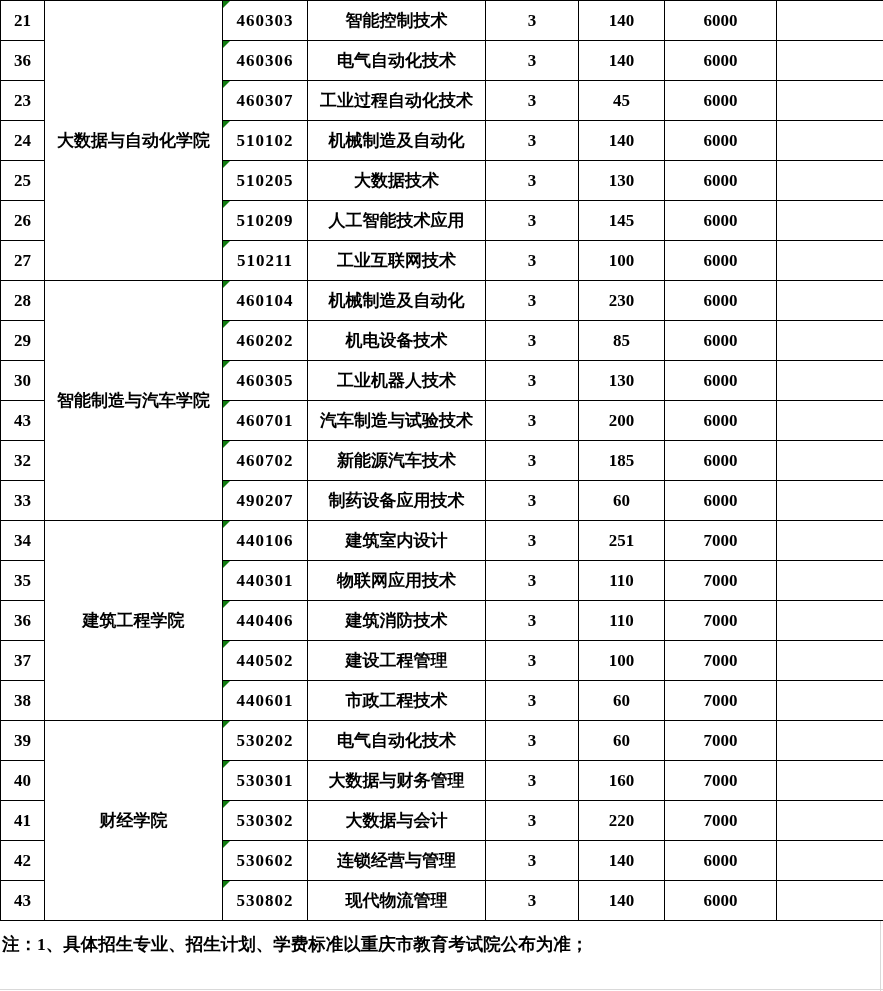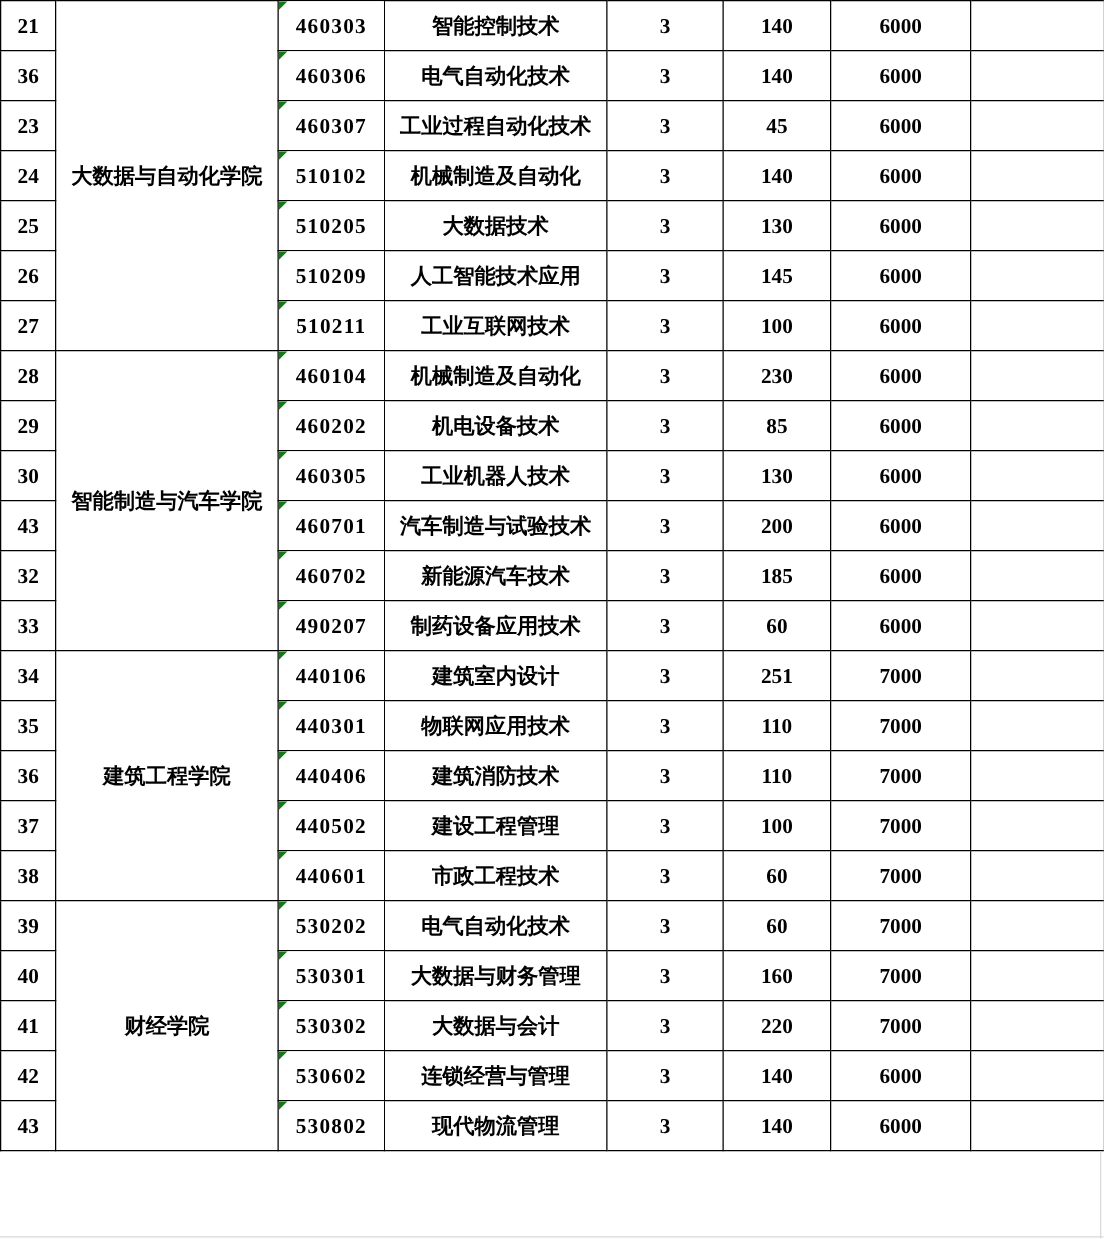--- a/index.html
+++ b/index.html
@@ -295,16 +295,17 @@
         <td class="c-major">现代物流管理</td>
         <td class="c-num">3</td>
         <td class="c-num">140</td>
         <td class="c-num">6000</td>
         <td class="c-empty"></td>
       </tr>
     </tbody>
 </table>
 
 <div class="notes">
+  <div>注：1、具体招生专业、招生计划、学费标准以重庆市教育考试院公布为准；</div>
 </div>
 
 <div class="gridline-v"></div>
 <div class="gridline-h"></div>
 
 </body></html>

